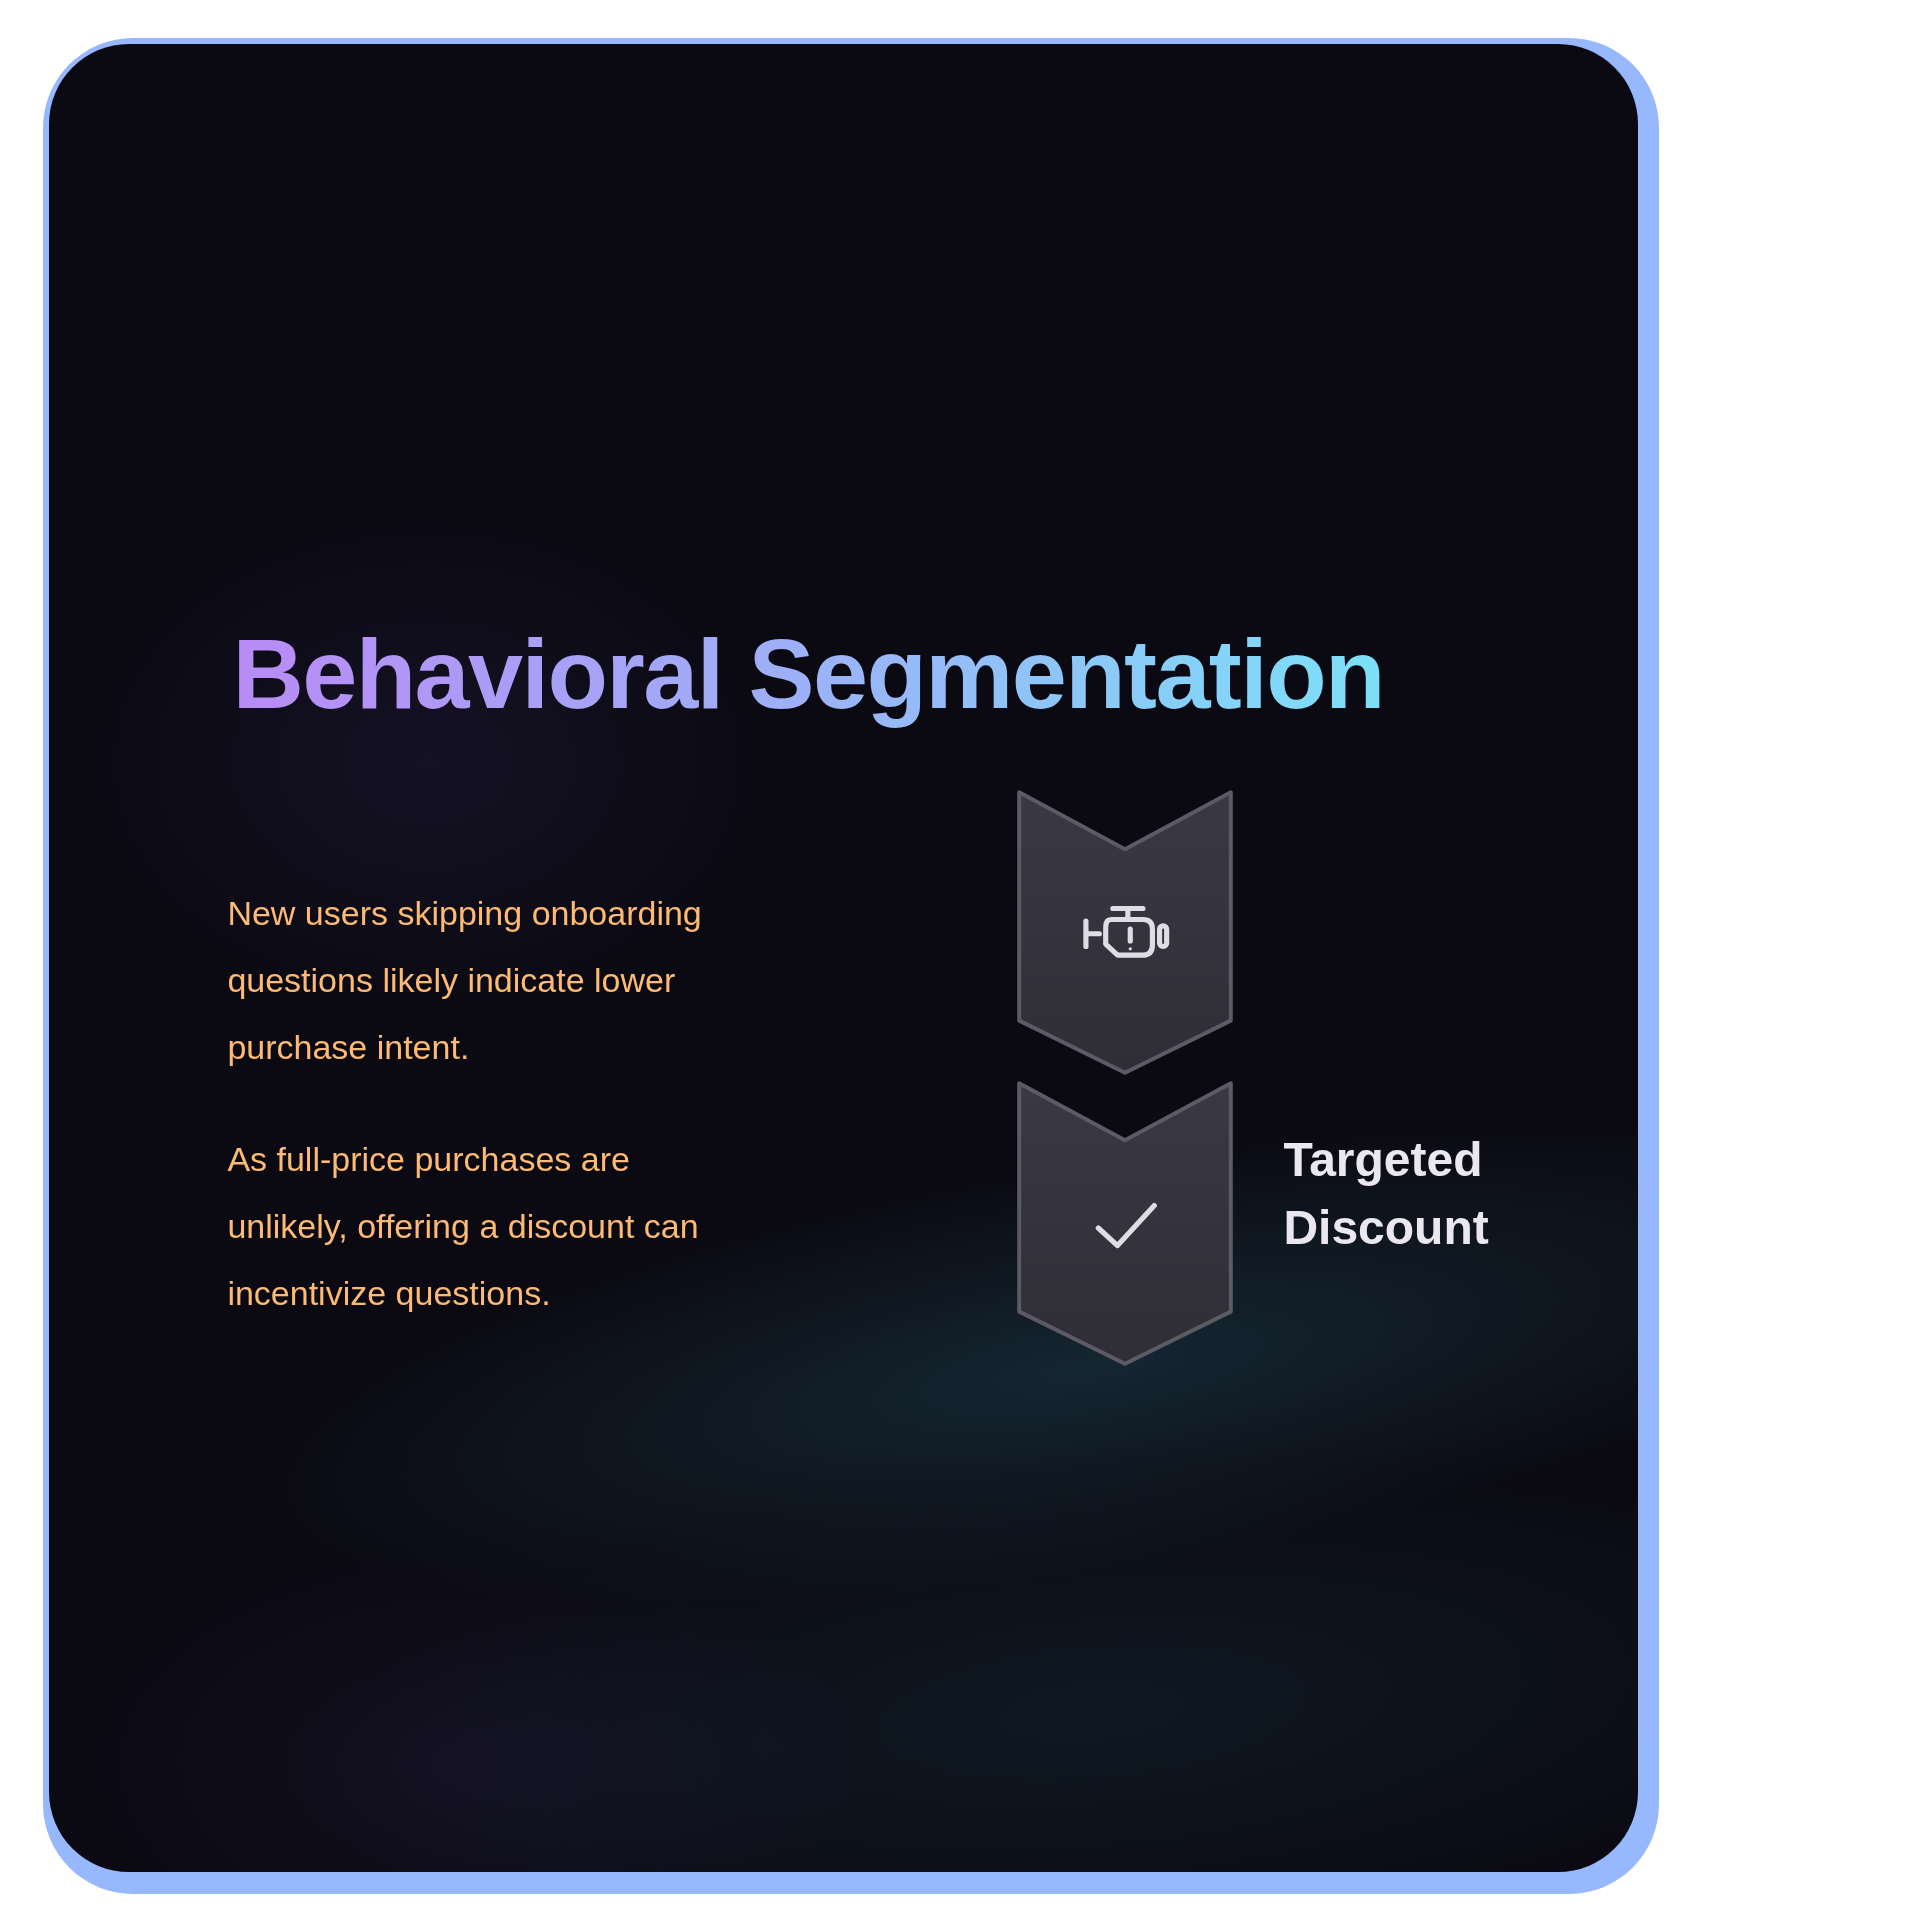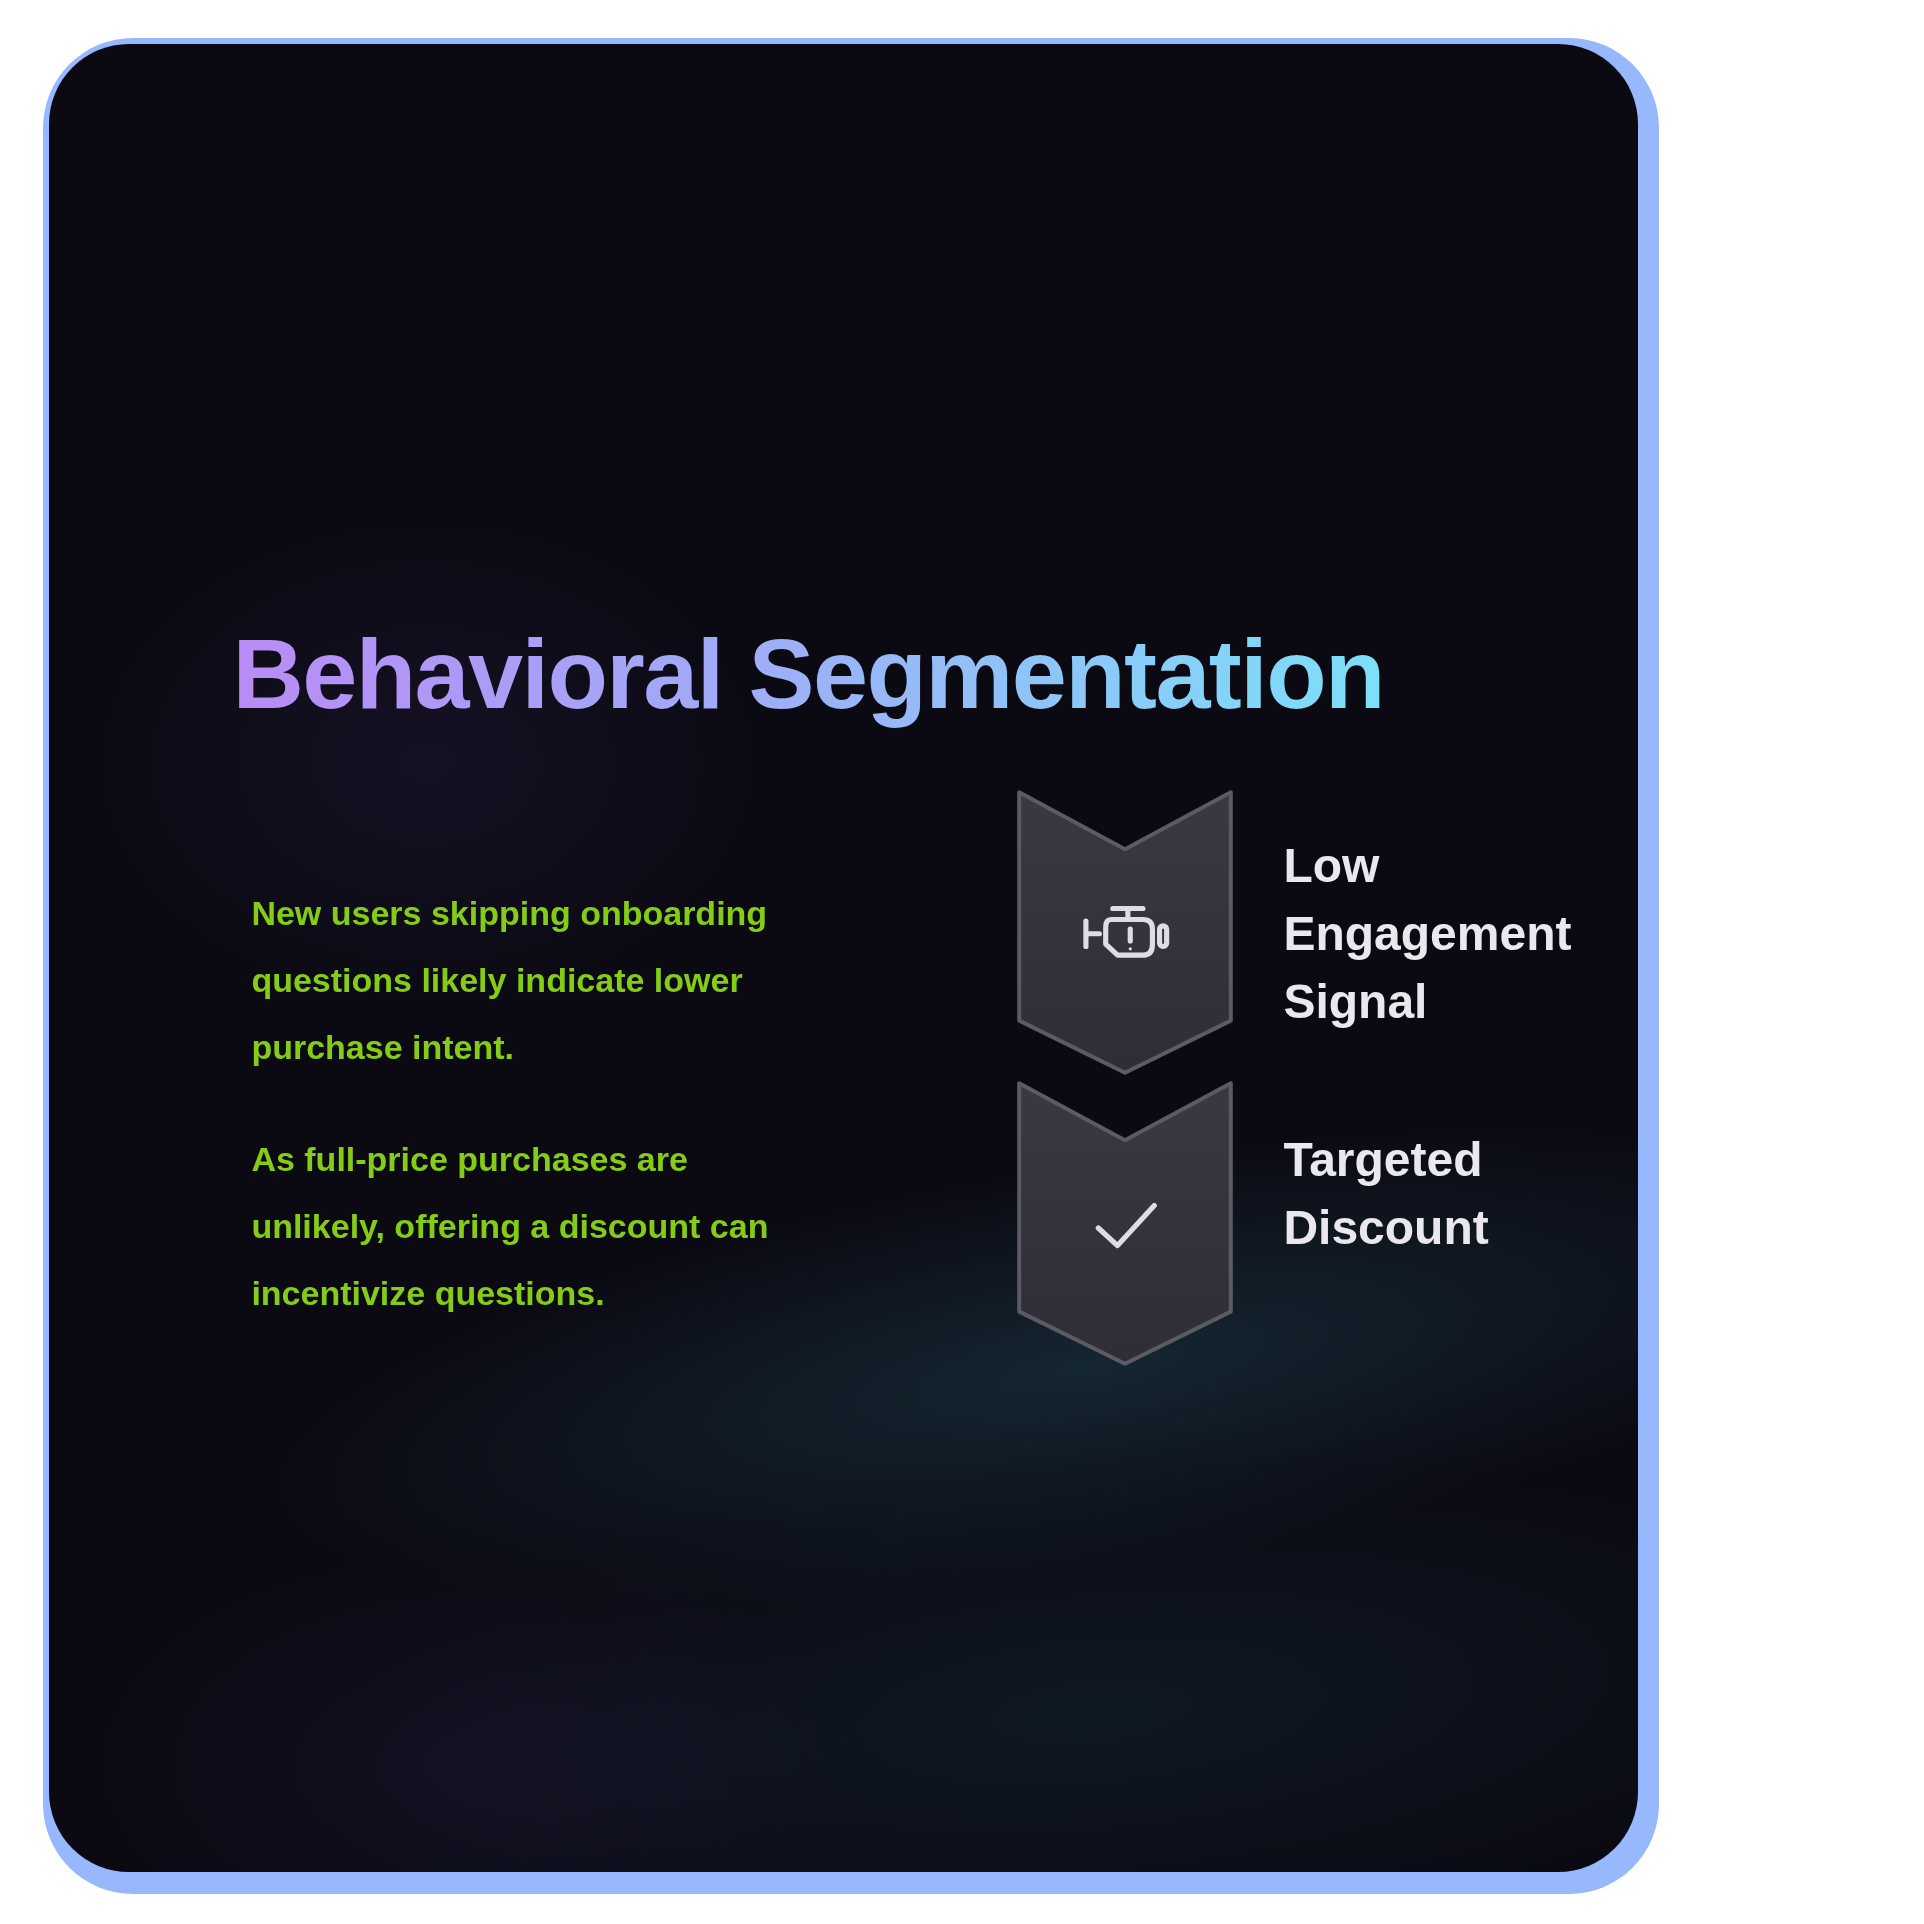--- a/index.html
+++ b/index.html
@@ -31,22 +31,22 @@
     background:radial-gradient(ellipse 50% 50% at 50% 50%, rgba(120,85,200,0.08), transparent 65%);}
   .title{
     position:absolute;left:183px;top:504px;
     font-size:99px;font-weight:700;letter-spacing:-1.6px;line-height:1.2;
     background:linear-gradient(90deg,#b98bf5 0%, #9fadf7 45%, #7ce0f8 100%);
     -webkit-background-clip:text;background-clip:text;
     color:transparent;white-space:nowrap;
   }
   .para{
     position:absolute;left:178px;width:674px;
-    font-size:34px;line-height:67px;color:#84cc16;
-    white-space:pre-line;font-weight:700;margin-left:24px;
+    font-size:34px;line-height:67px;color:#fdba74;
+    white-space:pre-line;font-weight:400;
   }
   .para1{top:802px;}
   .para2{top:1048px;}
   .badge{position:absolute;width:218px;height:289px;}
   .badge1{left:967px;top:744px;}
   .badge2{left:967px;top:1035px;}
   .badge svg.shape{position:absolute;left:0;top:0;}
   .badge .icon{
     position:absolute;left:0;top:0;width:218px;height:289px;
     display:flex;align-items:center;justify-content:center;
@@ -95,23 +95,20 @@
           <line x1="63" y1="15" x2="63" y2="29"></line>
           <path d="M42 29 h40 q12 0 12 12 v20 q0 13 -13 13 h-31 l-15 -14 v-21 q0 -10 7 -10 z"></path>
           <line x1="10" y1="31" x2="10" y2="63"></line>
           <line x1="12" y1="47" x2="27" y2="47"></line>
           <rect x="103" y="37" width="9" height="26" rx="4.5"></rect>
           <line x1="66" y1="41" x2="66" y2="56"></line>
           <circle cx="66" cy="66" r="2" fill="#e0dce6" stroke="none"></circle>
         </svg>
       </div>
     </div>
-    <div class="item-label label1">Low
-Engagement
-Signal</div>
 
     <div class="badge badge2">
       <svg class="shape" width="218" height="289" viewBox="0 0 272 360">
         <defs>
           <linearGradient id="bgrad2" x1="0" y1="0" x2="0" y2="1">
             <stop offset="0" stop-color="#3a3943"></stop>
             <stop offset="1" stop-color="#2f2e37"></stop>
           </linearGradient>
         </defs>
         <path d="M4 5 L136 76 L268 5 L268 290 L136 355 L4 290 Z" fill="url(#bgrad2)" stroke="#5b5a65" stroke-width="5" stroke-linejoin="round"></path>

